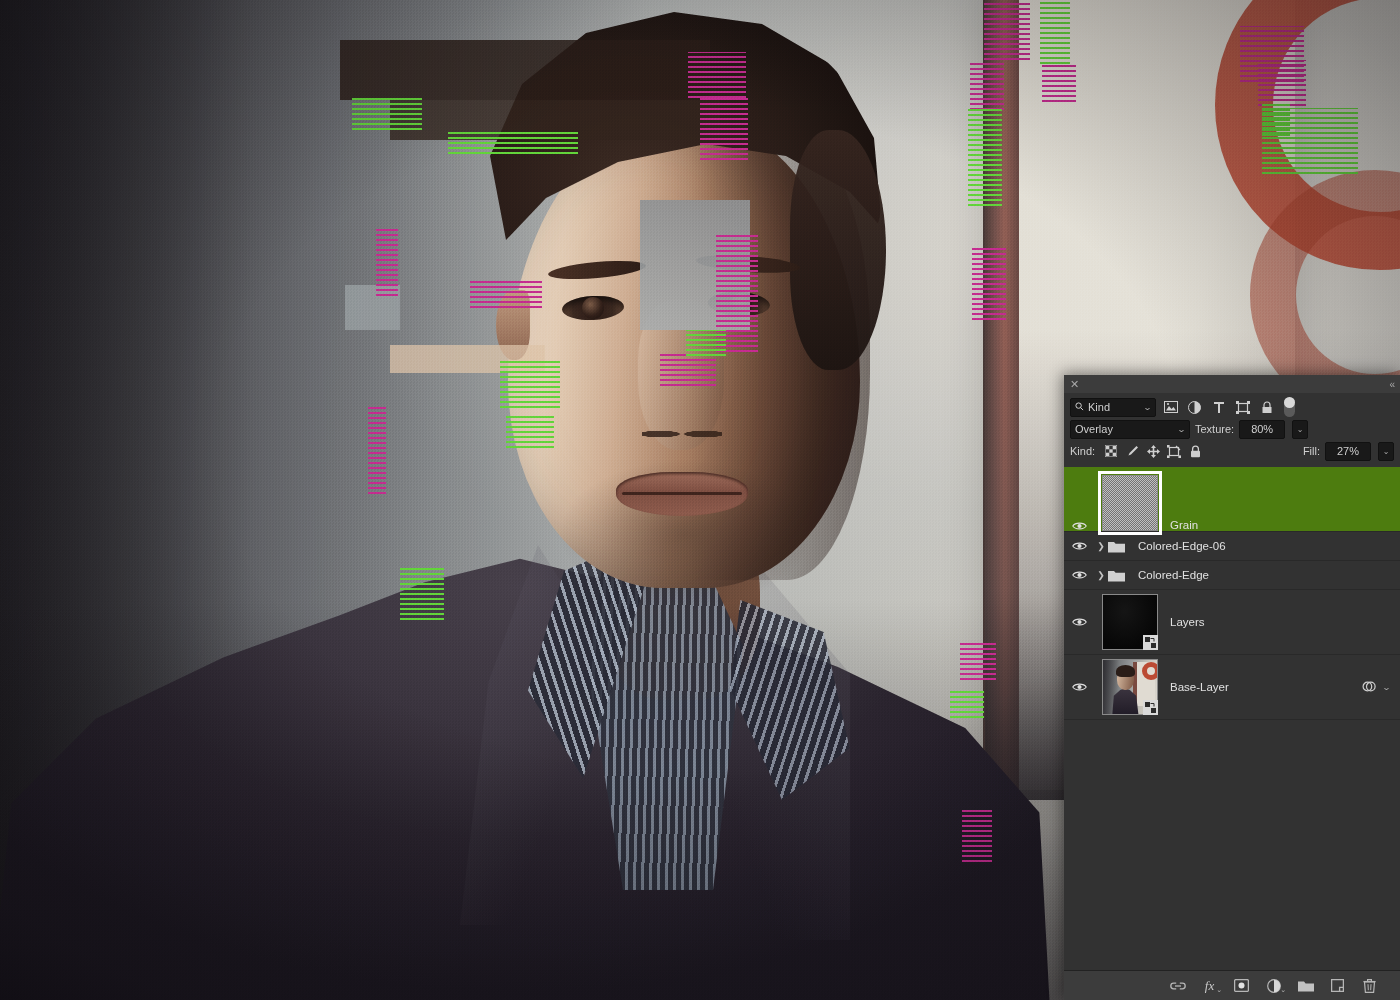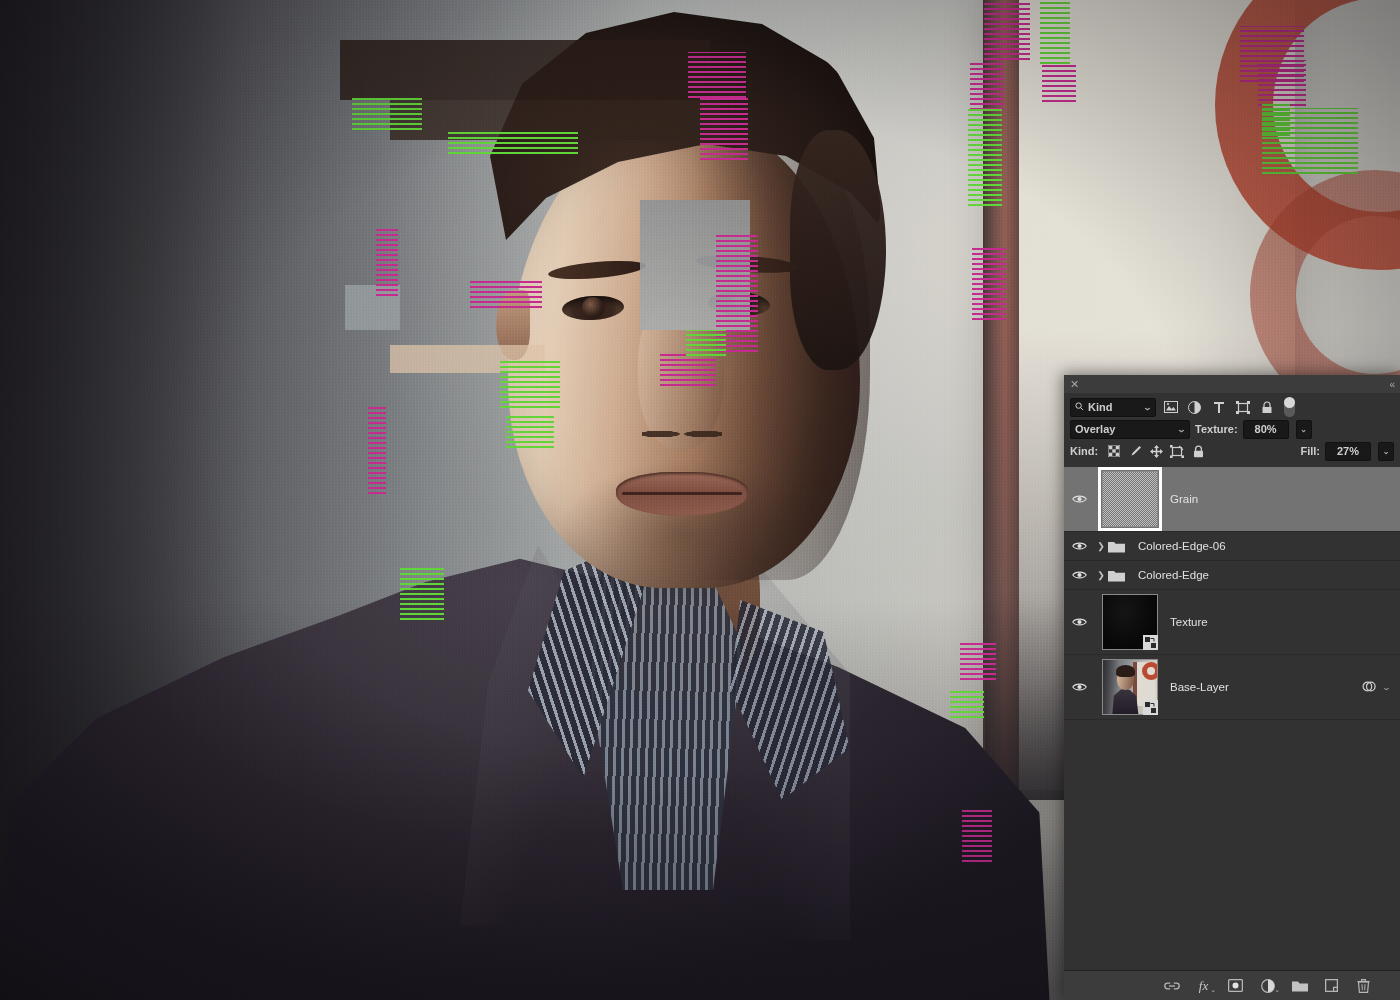--- a/index.html
+++ b/index.html
@@ -240,21 +240,21 @@
     font-size:11.5px; font-weight:bold; color:#e3e3e3;
   }
   .tab-spacer { flex:1; }
   .burger { width:24px; display:flex; align-items:center; justify-content:center; }
   .burger i {
     display:block; width:13px; height:9px;
     background:repeating-linear-gradient(180deg,#b4b4b4 0 1.5px, rgba(0,0,0,0) 1.5px 3px);
   }
 
   .ctrl-rows { background:#323232; padding:3px 6px 5px 6px; }
-  .row { display:flex; align-items:center; height:22px; gap:5px;font-weight:bold; }
+  .row { display:flex; align-items:center; height:22px; gap:5px; }
 
   .field {
     background:#191919; border:1px solid #111; border-radius:2px;
     height:19px; display:flex; align-items:center; color:#cfcfcf;
     font-size:11px; padding:0 4px;
   }
   .kind-field { width:86px; justify-content:space-between; }
   .kind-left { display:flex; align-items:center; gap:4px; }
   .chev { font-size:8px; color:#aaa; transform:scaleX(1.4); }
 
@@ -281,21 +281,21 @@
   }
   .lock-icons { display:flex; align-items:center; gap:7px; margin-left:4px; }
   .lock-icons .ficon { width:14px; height:14px; }
 
   .layers-list { flex:1; background:#323232; overflow:hidden; }
   .layer-row {
     display:flex; align-items:center; height:29px; position:relative;
     border-bottom:1px solid #292929;
   }
   .layer-row.tall { height:65px; }
-  .layer-row.selected { background:#737373; }
+  .layer-row.selected { background:#4d7c0f;align-items:flex-end; }
   .eye {
     width:30px; display:flex; align-items:center; justify-content:center; flex:0 0 30px;
   }
   .arrow-cell { width:14px; display:flex; align-items:center; justify-content:center;
     color:#c4c4c4; font-size:9px; flex:0 0 14px; }
   .thumb-cell { width:72px; display:flex; align-items:center; justify-content:center;
     flex:0 0 72px; }
   .folder-cell { width:26px; display:flex; align-items:center; flex:0 0 26px; }
   .lname { flex:1; font-size:11.5px; color:#e0e0e0; padding-left:4px; }
   .right-cell { display:flex; align-items:center; gap:6px; padding-right:10px; }
@@ -337,21 +337,21 @@
     position:absolute; right:-1px; bottom:-1px; width:15px; height:15px;
     background:#d9d9d9; display:flex; align-items:center; justify-content:center;
   }
   .so-badge svg { display:block; }
 
   .folder-ico svg { display:block; }
 
   .panel-bottom {
     height:30px; background:#3c3c3c; border-top:1px solid #222;
     display:flex; align-items:center; justify-content:flex-end;
-    gap:15px; padding-right:28px;
+    gap:15px; padding-right:22px;
   }
   .bico { width:17px; height:17px; display:flex; align-items:center;
     justify-content:center; color:#b6b6b6; position:relative; }
   .bico svg { display:block; }
   .bico .caret { position:absolute; right:-4px; bottom:0px; font-size:7px; color:#b6b6b6; }
   .fx-text { font-size:13px; font-style:italic; font-family:"Liberation Serif", serif;
     color:#c8c8c8; }
 </style>
 </head>
 <body>
@@ -626,21 +626,21 @@
             <div class="thumb-texture"></div>
             <div class="so-badge">
               <svg width="11" height="11" viewBox="0 0 11 11">
                   <rect x="0" y="0" width="5" height="5" fill="#2b2b2b"></rect>
                   <rect x="6" y="6" width="5" height="5" fill="#2b2b2b"></rect>
                   <path d="M5.5 1.5 h3.5 v3" fill="none" stroke="#2b2b2b" stroke-width="1"></path>
                 </svg>
             </div>
           </div>
         </div>
-        <div class="lname">Texture</div>
+        <div class="lname">Layers</div>
         <div class="right-cell"></div>
       </div>
 
       <div class="layer-row tall">
         <div class="eye">
           <svg width="15" height="10" viewBox="0 0 15 10">
               <path d="M0.8 5 C3 1.2 12 1.2 14.2 5 C12 8.8 3 8.8 0.8 5 Z" fill="none" stroke="#e0e0e0" stroke-width="1.1"></path>
               <circle cx="7.5" cy="5" r="2.1" fill="#e0e0e0"></circle>
             </svg>
         </div>

